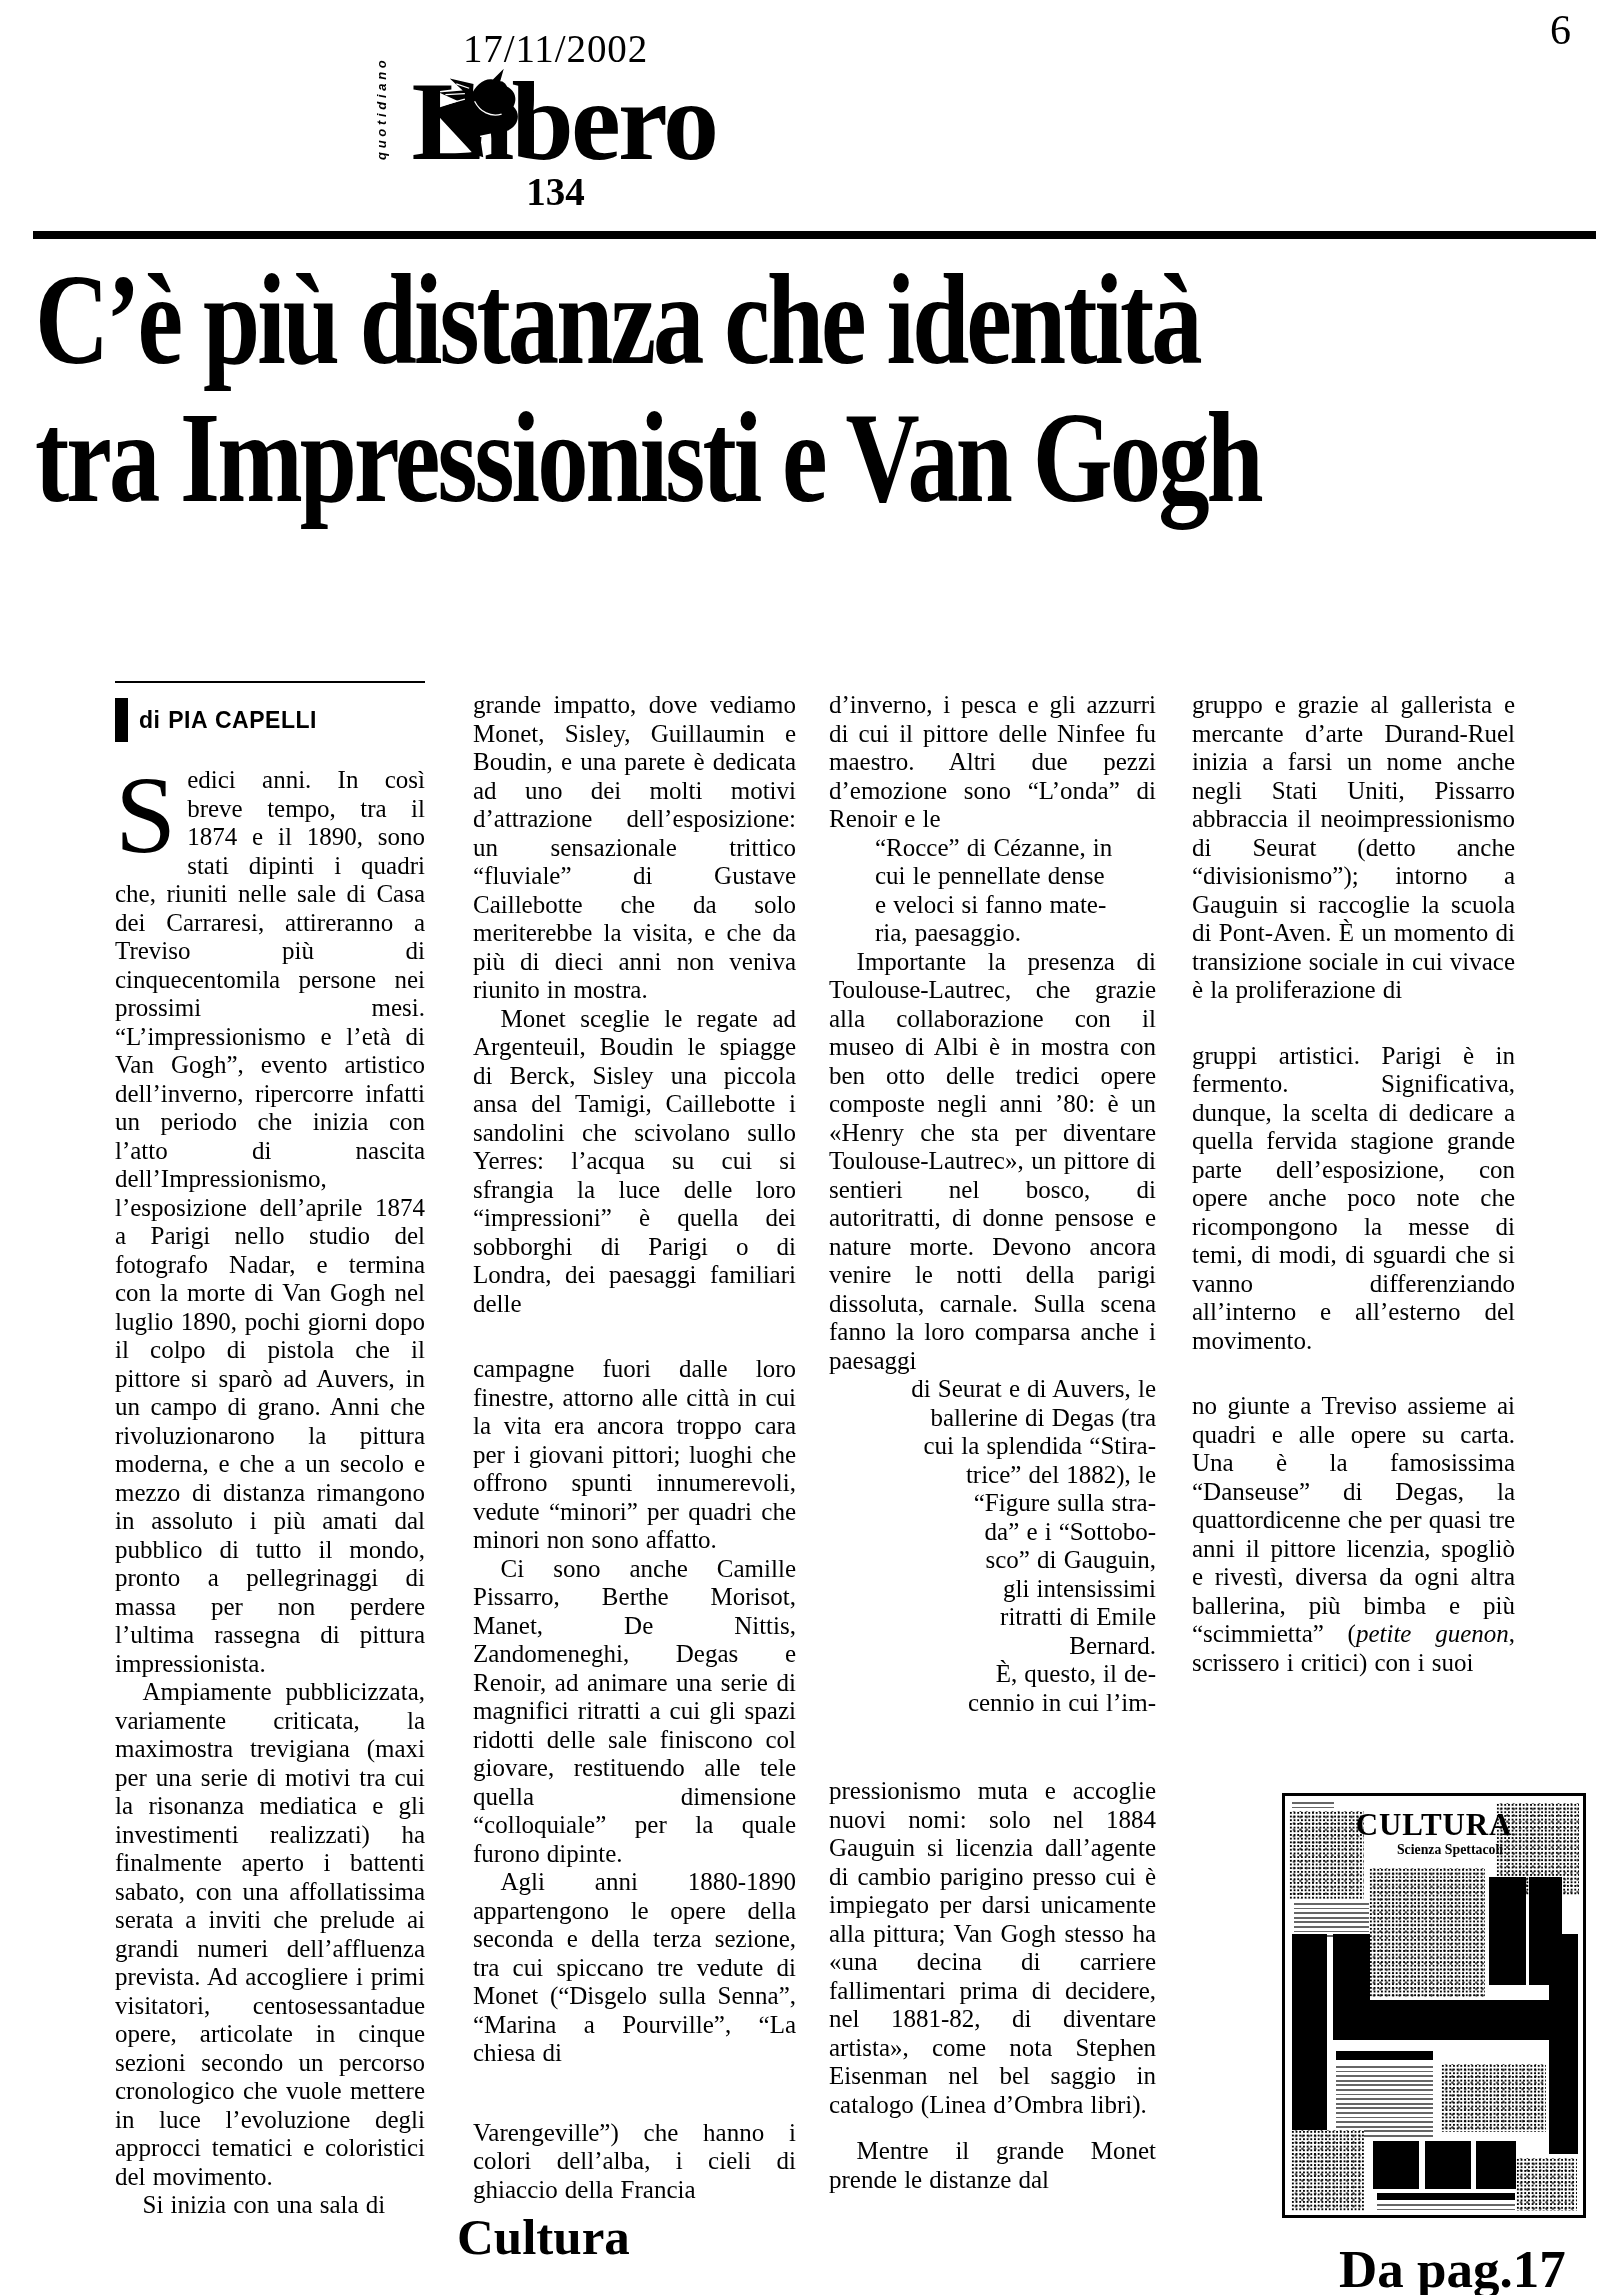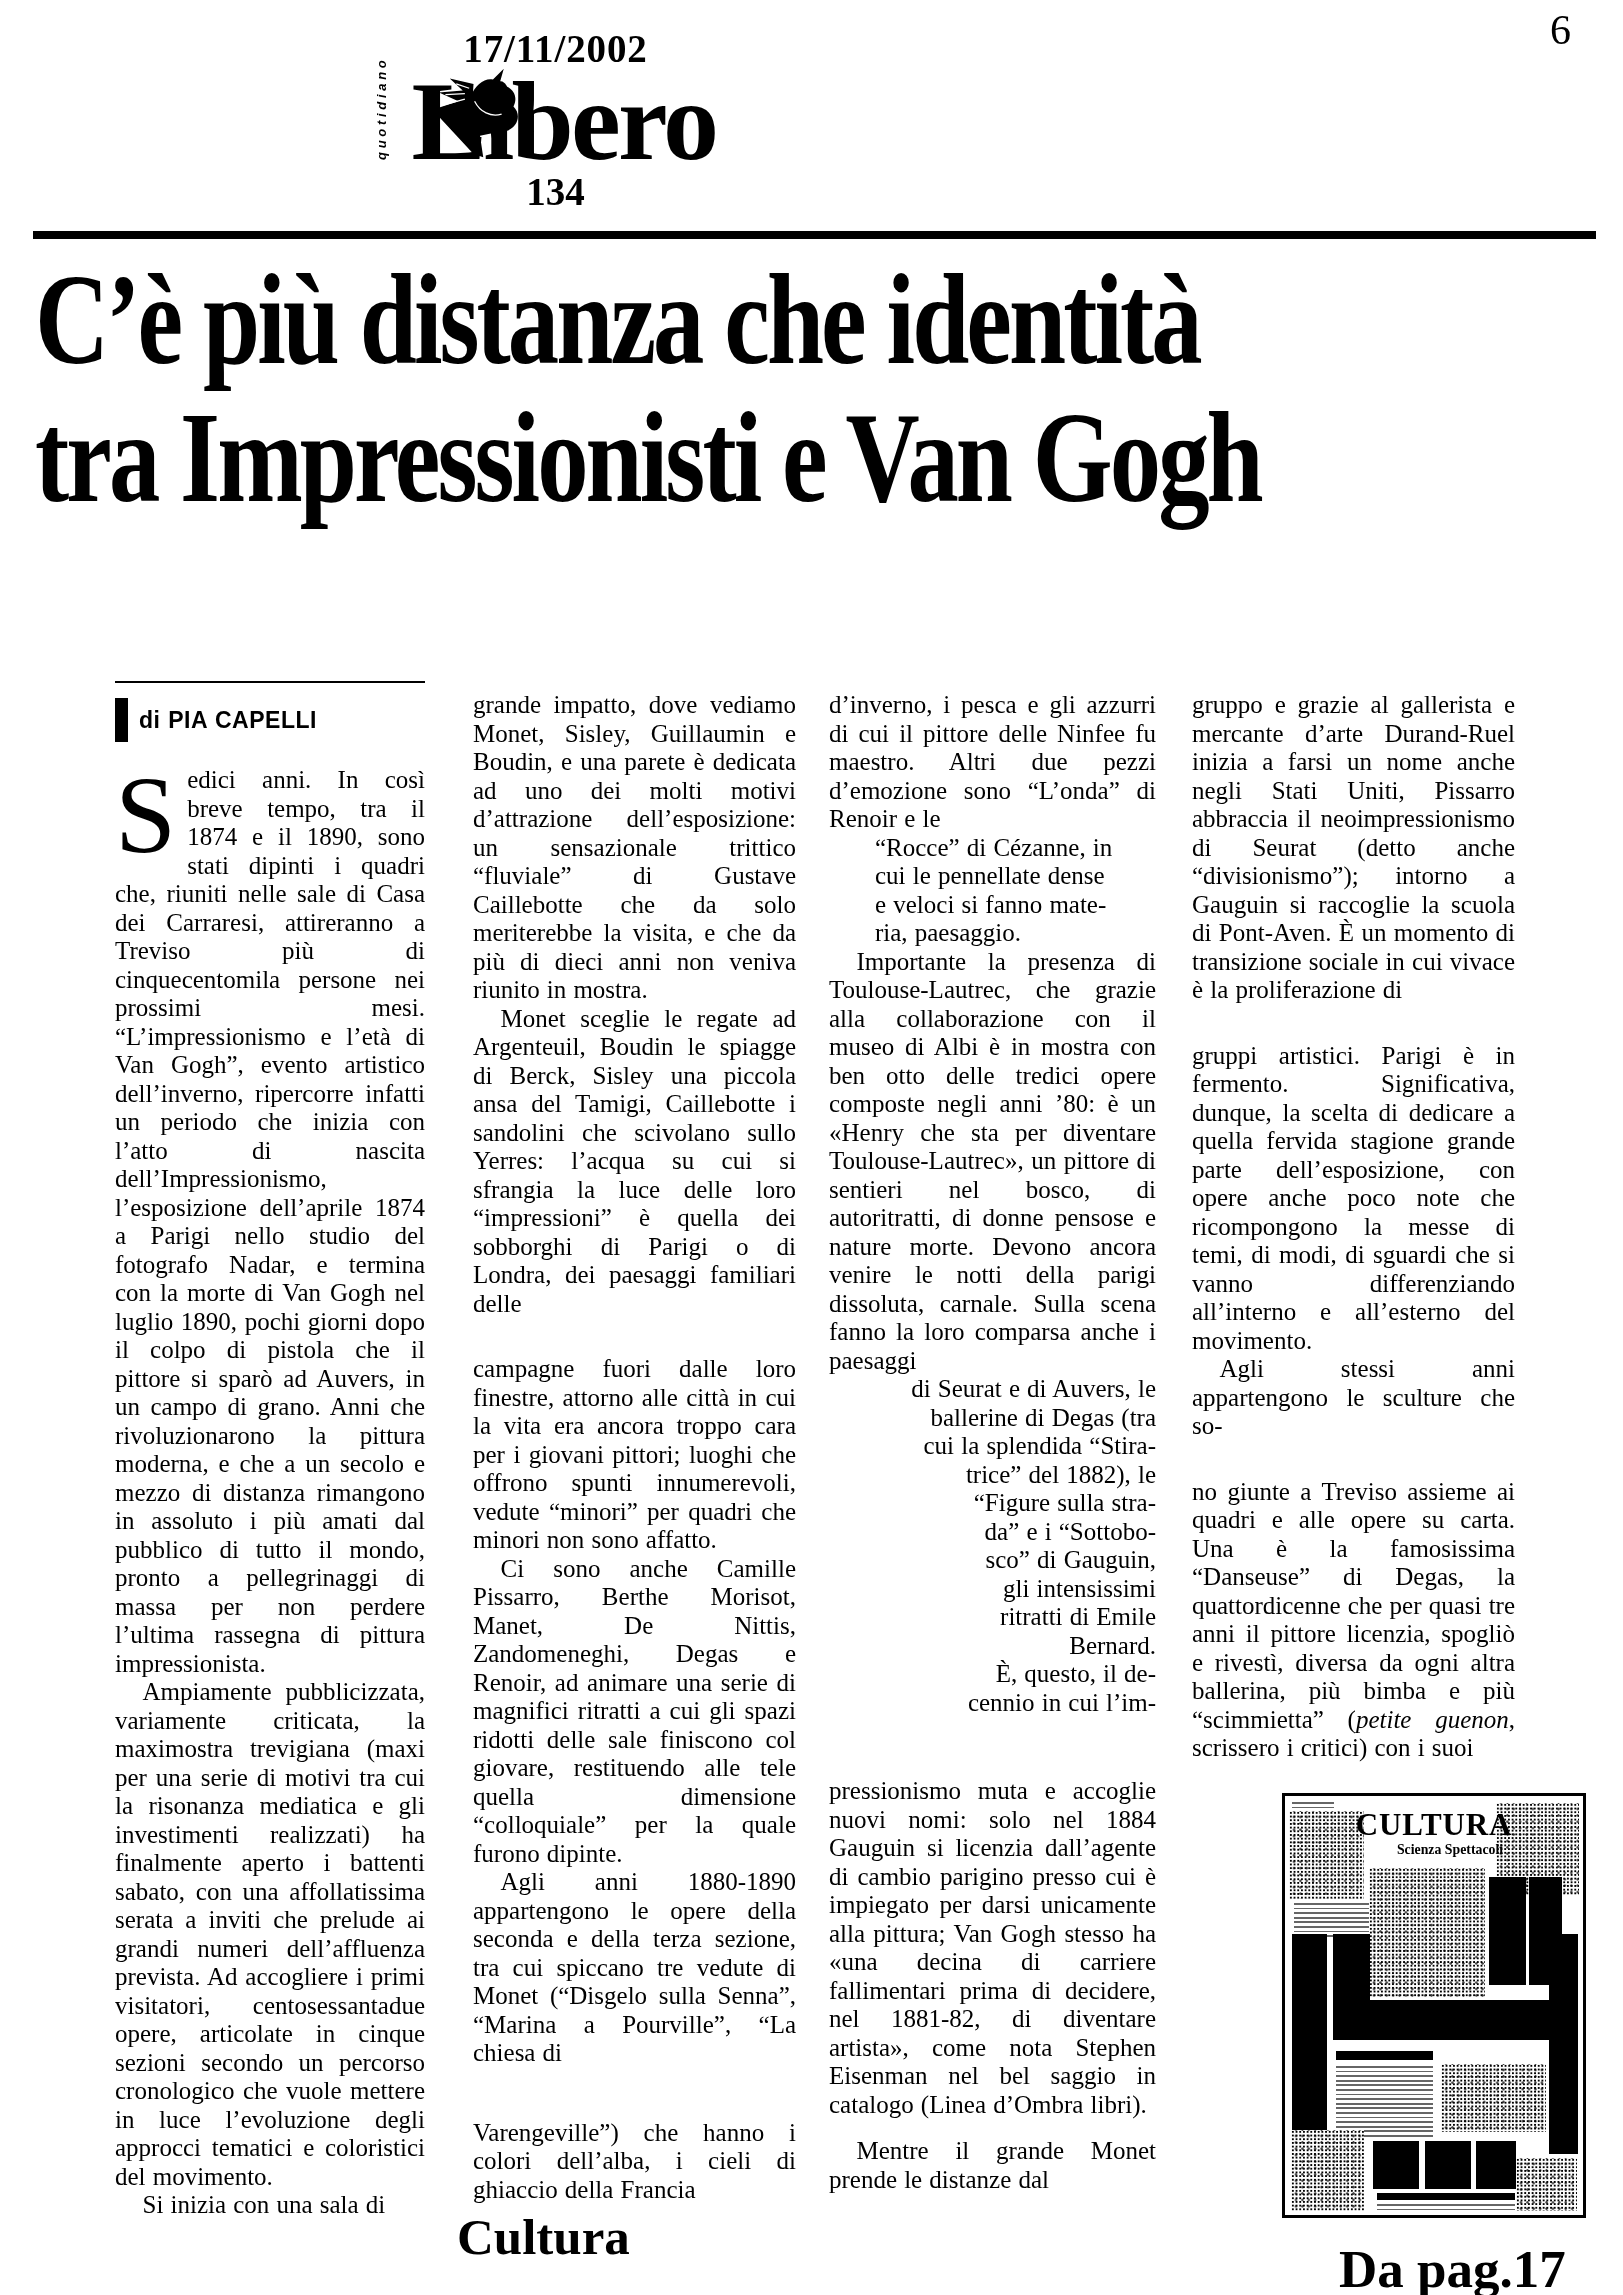--- a/index.html
+++ b/index.html
@@ -3,21 +3,21 @@
 <meta charset="utf-8">
 <style>
   html,body { margin:0; padding:0; background:#e8e8e8; }
   .page { position:relative; width:1624px; height:2296px; background:#ffffff;
           font-family:"Liberation Serif", serif; color:#000; overflow:hidden; }
 
   
   .page-number { position:absolute; top:5.5px; left:1550px; font-size:42px; }
 
   .masthead { position:absolute; top:26px; left:0; width:1111px; text-align:center; }
-  .masthead-date { font-size:39px; font-weight:bold; letter-spacing:0.9px; }
+  .masthead-date { font-size:39px; font-weight:normal; letter-spacing:0.9px; }
   .logo-wrap { position:relative; display:inline-block; margin-top:1.8px; padding-left:16.5px; }
   .logo-text { font-size:112px; font-weight:bold; line-height:96px; letter-spacing:-2.8px; }
   .logo-quotidiano { position:absolute; left:-5.5px; bottom:9.2px; transform:rotate(-90deg);
        transform-origin:left bottom; font-family:"Liberation Sans", sans-serif;
        font-style:italic; font-weight:bold; font-size:13px; letter-spacing:3.7px; }
   .pegasus { position:absolute; left:31px; top:-14.7px; width:108px; height:108px; }
   .edition-number { font-size:39px; font-weight:bold; margin-top:0px; }
 
   .top-rule { position:absolute; top:231px; left:33px; width:1563px; height:8.3px; background:#000; }
 
@@ -141,21 +141,20 @@
         <div>È, questo, il de-</div>
         <div>cennio in cui l’im-</div>
       </div>
     <p class="mt65">pressionismo muta e accoglie nuovi nomi: solo nel 1884 Gauguin si licenzia dall’agente di cambio parigino presso cui è impiegato per darsi unicamente alla pittura; Van Gogh stesso ha «una decina di carriere fallimentari prima di decidere, nel 1881-82, di diventare artista», come nota Stephen Eisenman nel bel saggio in catalogo (Linea d’Ombra libri).</p>
     <p class="ind mt20">Mentre il grande Monet prende le distanze dal</p>
   </div>
 
   <div class="col" id="col4">
     <p>gruppo e grazie al gallerista e mercante d’arte Durand-Ruel inizia a farsi un nome anche negli Stati Uniti, Pissarro abbraccia il neoimpressionismo di Seurat (detto anche “divisionismo”); intorno a Gauguin si raccoglie la scuola di Pont-Aven. È un momento di transizione sociale in cui vivace è la proliferazione di</p>
     <p class="mt40">gruppi artistici. Parigi è in fermento. Significativa, dunque, la scelta di dedicare a quella fervida stagione grande parte dell’esposizione, con opere anche poco note che ricompongono la messe di temi, di modi, di sguardi che si vanno differenziando all’interno e all’esterno del movimento.</p>
-    <p class="ind">Agli stessi anni appartengono le sculture che so-</p>
     <p class="mt40"><span>no giunte a Treviso assieme ai quadri e alle opere su carta. Una è la famosissima “Danseuse” di Degas, la quattordicenne che per quasi tre anni il pittore licenzia, spogliò e rivestì, diversa da ogni altra ballerina, più bimba e più “scimmietta” (</span><span class="it">petite guenon</span><span>, scrissero i critici) con i suoi</span></p>
   </div>
 
   <div class="thumb">
     <div class="txtlines" style="top:5.5px; left:7.3px; width:42px; height:13px;"></div>
     <div class="txtlines" style="top:7.3px; left:250px; width:37px; height:7.3px;"></div>
     <div class="noise" style="top:14.7px; left:3.7px; width:75px; height:88px;"></div>
     <div class="noise" style="top:7.3px; left:211px; width:83px; height:92px;"></div>
     <div class="thumb-title">CULTURA</div>
     <div class="thumb-subtitle">Scienza  Spettacoli</div>

